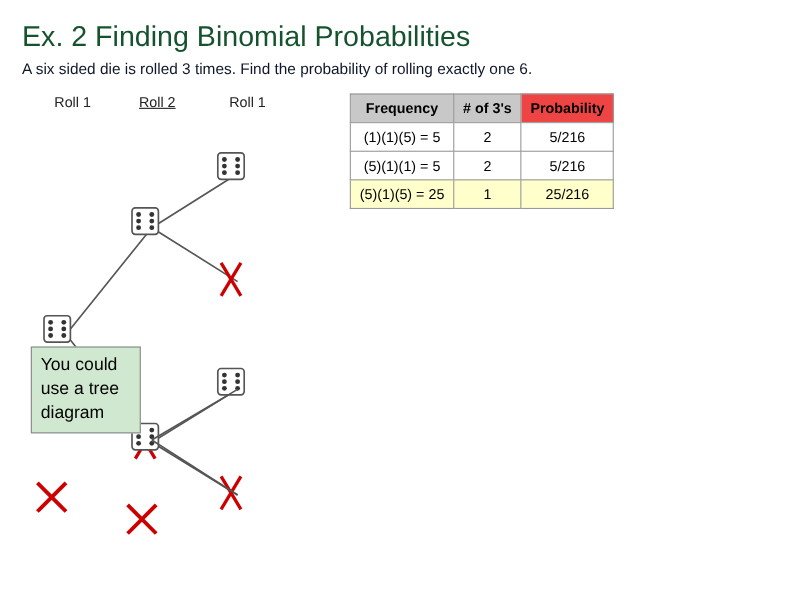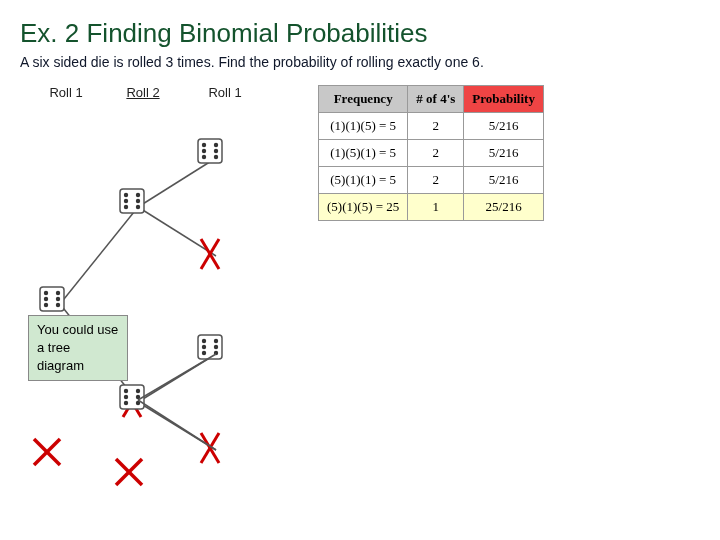--- a/index.html
+++ b/index.html
@@ -72,21 +72,20 @@
       top: 24px;
       left: 0;
     }
 
     
     .prob-table {
       flex: 1;
       border-collapse: collapse;
       font-size: 13px;
       height: fit-content;
-      font-family: Liberation Serif, serif;
     }
 
     .prob-table th, .prob-table td {
       border: 1px solid #999;
       padding: 5px 8px;
       text-align: center;
     }
 
     .prob-table thead th {
       background: #d0d0d0;
@@ -98,21 +97,21 @@
     .row-yellow { background: #ffffcc; }
 
     
     .tree-note {
       position: absolute;
       left: 8px;
       top: 230px;
       background: #d0e8d0;
       border: 1.5px solid #888;
       padding: 5px 8px;
-      font-size: 13px;
+      font-size: 16px;
       line-height: 1.4;
       width: 100px;
       z-index: 10;
     }
   </style>
 </head>
 <body>
 
 <div class="page">
   <h1 class="title">Ex. 2 Finding Binomial Probabilities</h1>
@@ -211,36 +210,31 @@
           <line x1="30" y1="4" x2="4" y2="30" stroke="#c00" stroke-width="3.5"></line>
         </svg>
       </div>
     </div>
 
     <div style="flex:1; padding-left: 8px;">
       <table class="prob-table">
         <thead>
           <tr>
             <th style="background:#c8c8c8;">Frequency</th>
-            <th style="background:#c8c8c8;"># of 4's</th>
+            <th style="background:#c8c8c8;"># of 3's</th>
             <th style="background:#ef4444;">Probability</th>
           </tr>
         </thead>
         <tbody>
           <tr class="row-white">
             <td>(1)(1)(5) = 5</td>
             <td>2</td>
             <td>5/216</td>
           </tr>
           <tr class="row-white">
-            <td>(1)(5)(1) = 5</td>
-            <td>2</td>
-            <td>5/216</td>
-          </tr>
-          <tr class="row-white">
             <td>(5)(1)(1) = 5</td>
             <td>2</td>
             <td>5/216</td>
           </tr>
           <tr class="row-yellow">
             <td>(5)(1)(5) = 25</td>
             <td>1</td>
             <td>25/216</td>
           </tr>
         </tbody>

